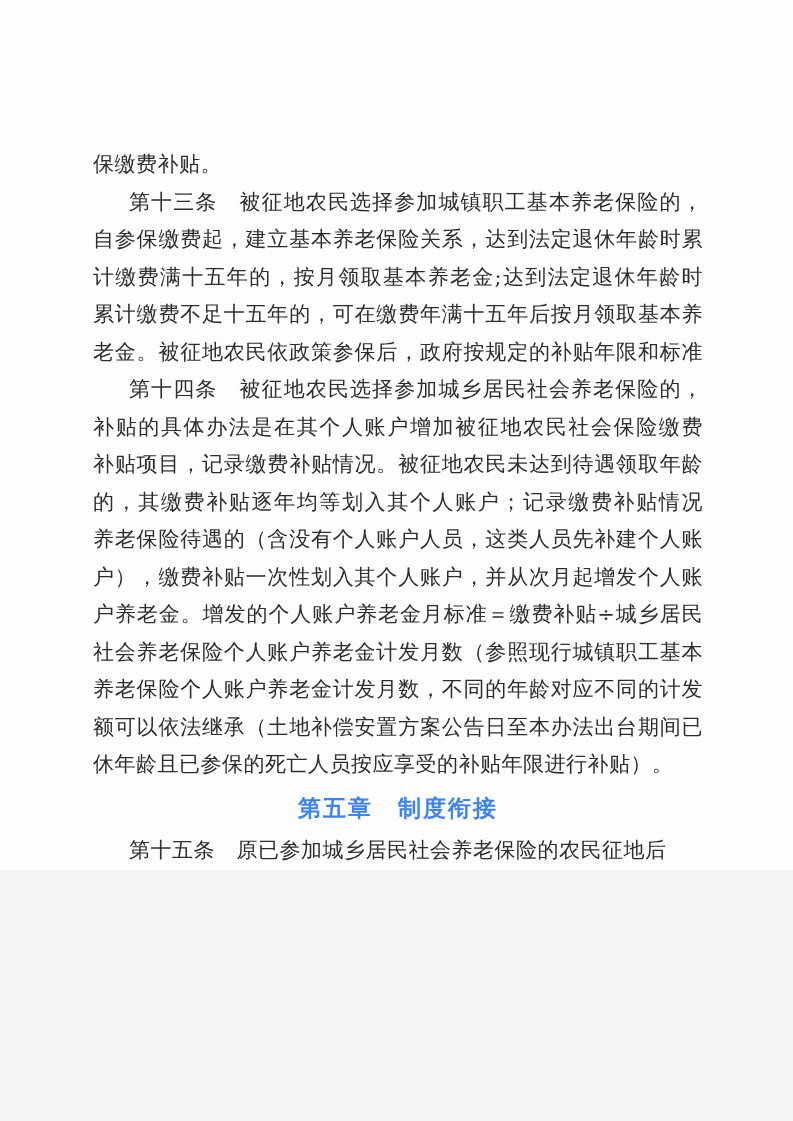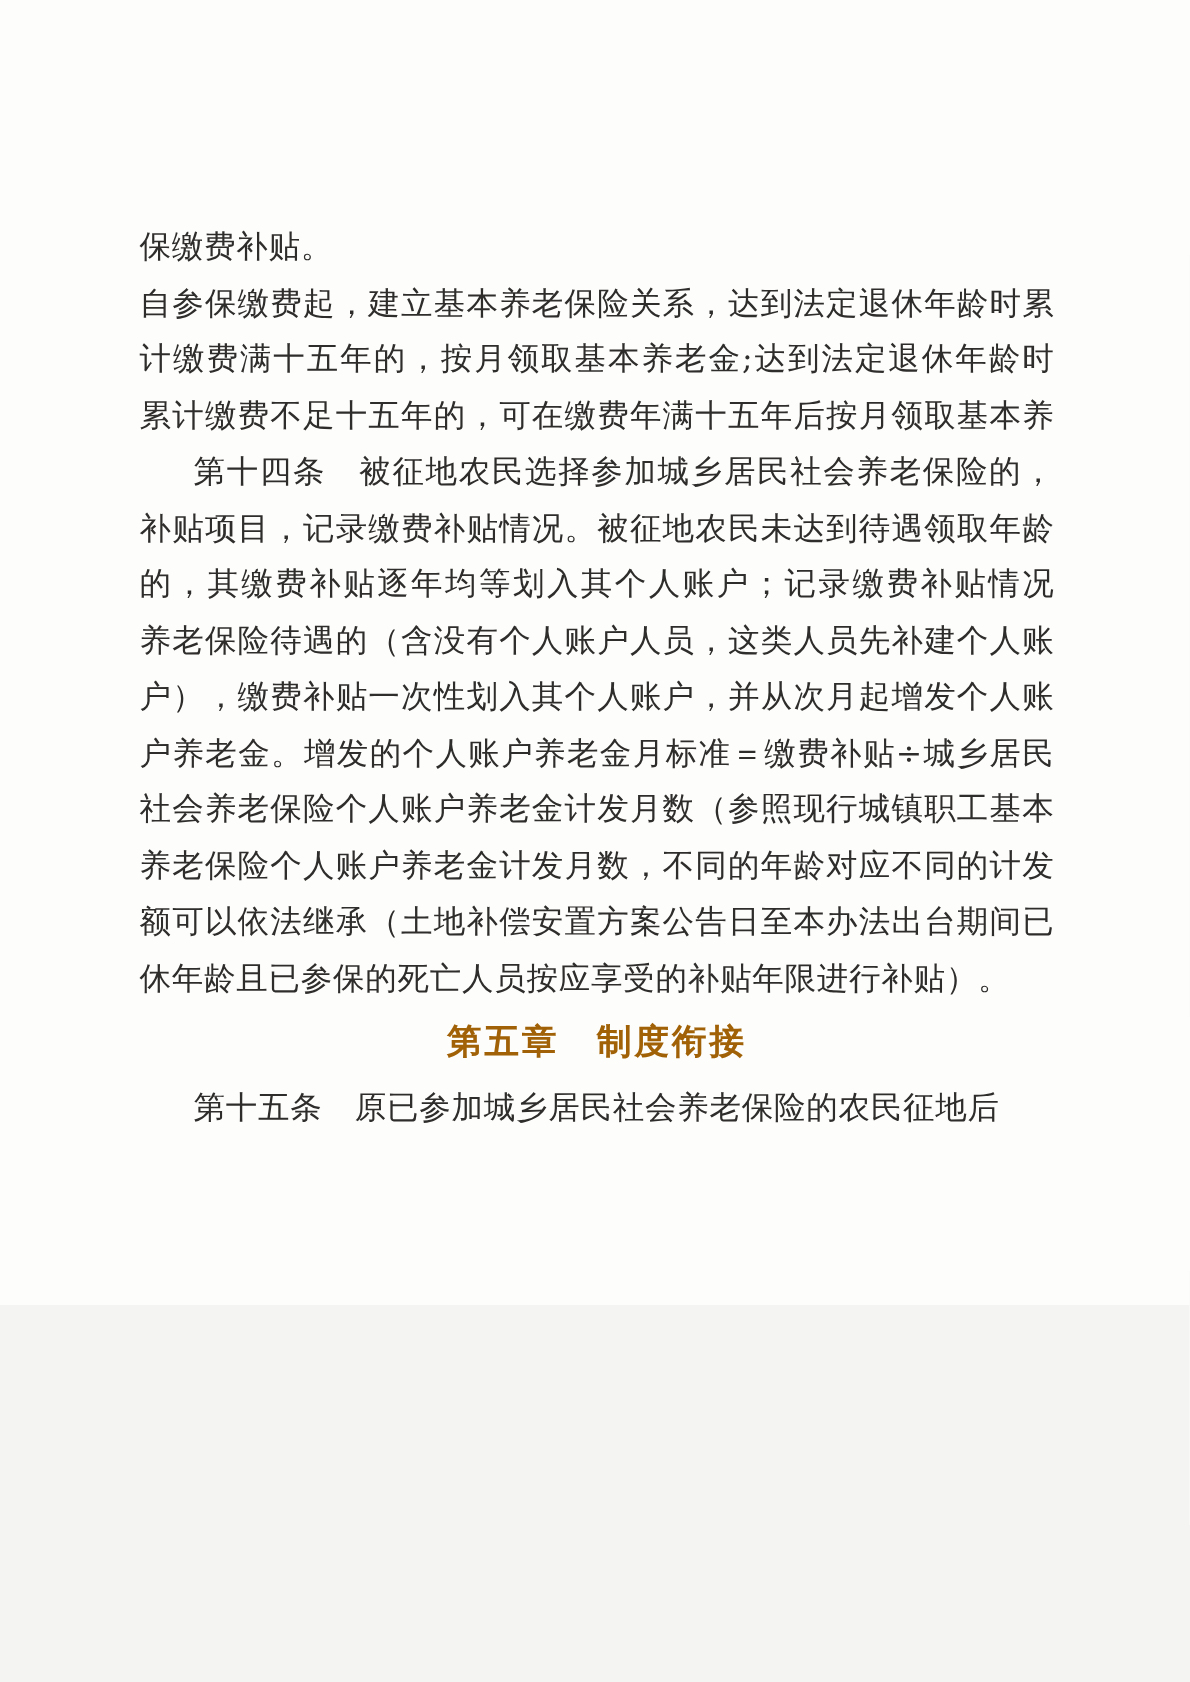--- a/index.html
+++ b/index.html
@@ -44,21 +44,21 @@
   }
   .chapter {
     font-family: "DejaVu Sans", "Liberation Sans", sans-serif;
     font-weight: bold;
     font-size: 23px;
     letter-spacing: 2px;
     text-align: center;
     height: 37.5px;
     line-height: 37.5px;
     margin-top: 6px;
-    color: #a16207;
+    color: #3b82f6;
   }
   .after-chapter {
     margin-top: 5px;
     font-family: Liberation Serif, serif;
   }
   .page-number {
     position: absolute;
     left: 132px;
     top: 1001px;
     font-size: 19px;
@@ -68,25 +68,28 @@
   }
 </style>
 </head>
 <body>
 
 <div class="page">
   <div class="content">
 
     <div class="line">保缴费补贴。</div>
 
+    <div class="line just indent">第十三条　被征地农民选择参加城镇职工基本养老保险的，</div>
     <div class="line just">自参保缴费起，建立基本养老保险关系，达到法定退休年龄时累</div>
     <div class="line just">计缴费满十五年的，按月领取基本养老金;达到法定退休年龄时</div>
     <div class="line just">累计缴费不足十五年的，可在缴费年满十五年后按月领取基本养</div>
+    <div class="line just">老金。被征地农民依政策参保后，政府按规定的补贴年限和标准</div>
 
     <div class="line just indent">第十四条　被征地农民选择参加城乡居民社会养老保险的，</div>
+    <div class="line just">补贴的具体办法是在其个人账户增加被征地农民社会保险缴费</div>
     <div class="line just">补贴项目，记录缴费补贴情况。被征地农民未达到待遇领取年龄</div>
     <div class="line just">的，其缴费补贴逐年均等划入其个人账户；记录缴费补贴情况</div>
     <div class="line just">养老保险待遇的（含没有个人账户人员，这类人员先补建个人账</div>
     <div class="line just">户），缴费补贴一次性划入其个人账户，并从次月起增发个人账</div>
     <div class="line just">户养老金。增发的个人账户养老金月标准＝缴费补贴÷城乡居民</div>
     <div class="line just">社会养老保险个人账户养老金计发月数（参照现行城镇职工基本</div>
     <div class="line just">养老保险个人账户养老金计发月数，不同的年龄对应不同的计发</div>
     <div class="line just">额可以依法继承（土地补偿安置方案公告日至本办法出台期间已</div>
     <div class="line">休年龄且已参保的死亡人员按应享受的补贴年限进行补贴）。</div>
 

